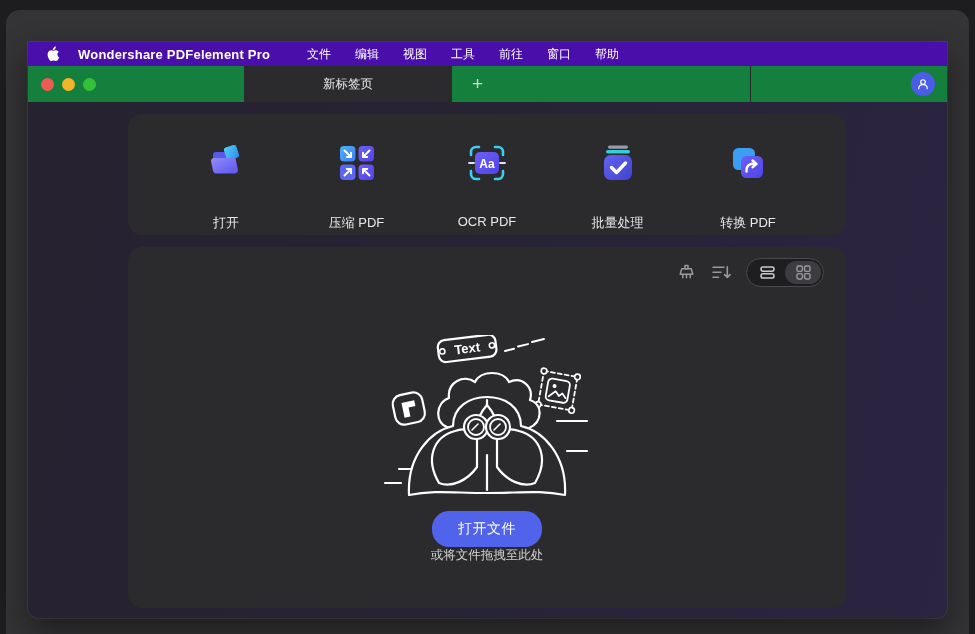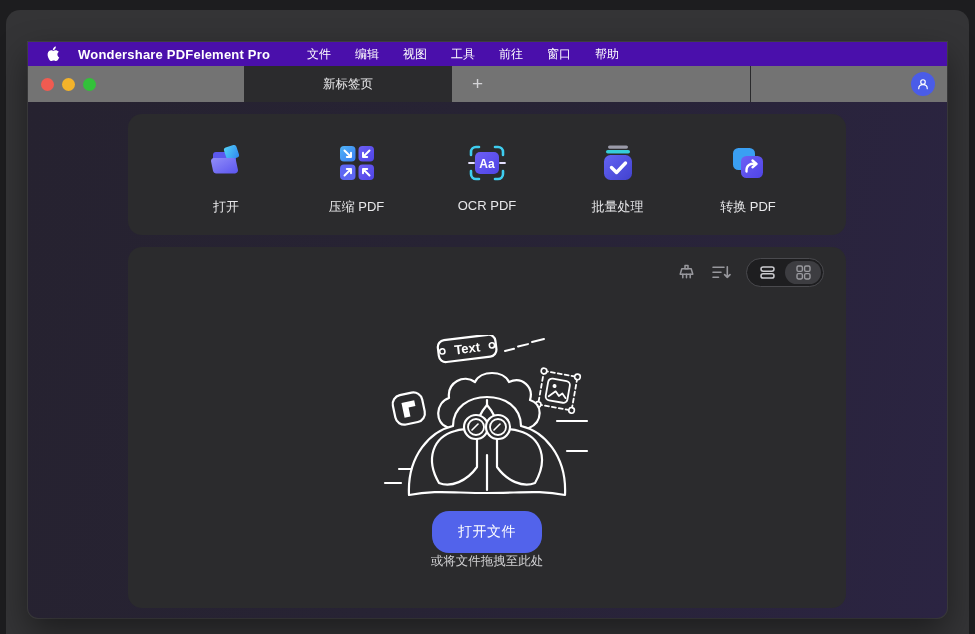--- a/index.html
+++ b/index.html
@@ -23,54 +23,54 @@
   
   .menubar {
     height:24px; background:#4a0fab; display:flex; align-items:center;
     padding:7px 18px; color:#fff;
   }
   .apple { width:15px; height:17px; display:flex; align-items:center; margin-right:17px; }
   .menubar .appname { font-size:13px; font-weight:bold; letter-spacing:.2px; }
   .menu-items { display:flex; margin-left:25px; }
   .menu-item { font-size:12px; padding:0 12px; cursor:default; }
   
-  .tabbar { height:36px; background:#737373; position:relative; display:flex; align-items:stretch; }
+  .tabbar { height:36px; background:#15803d; position:relative; display:flex; align-items:stretch; }
   .tab-left { width:216px; display:flex; align-items:center; padding-left:13px; gap:8px; }
   .tl { width:13px; height:13px; border-radius:50%; }
   .tab-active { width:208px; background:#2b2b2d; display:flex; align-items:center; justify-content:center; }
   .tab-active span { font-size:12.5px; color:#ececee; }
   .tab-plus { display:flex; align-items:center; margin-left:14px; font-size:19px; color:#d3d3d6; font-weight:300; padding:0 6px; }
   .tab-divider { position:absolute; left:722px; top:0; bottom:0; width:1px; background:#2a2a2c; }
   .avatar {
     position:absolute; right:12px; top:6px; width:24px; height:24px; border-radius:50%;
     background:#4a5ce8; display:flex; align-items:center; justify-content:center;
   }
   
   .content {
     height:516px; position:relative;
     background:linear-gradient(102deg,#262230 0%,#272334 45%,#2b2442 100%);
   }
   .panel { position:absolute; left:100px; width:718px; background:#2b2b2d; border-radius:14px; }
   .panel-top { top:12px; height:121px; display:flex; justify-content:space-between; padding:30px 52px 0 52px; }
-  .qa-item { display:flex; flex-direction:column; align-items:center; width:92px; cursor:pointer; }
+  .qa-item { display:flex; flex-direction:column; align-items:center; width:92px; cursor:pointer;gap:16px; }
   .qa-item .label { margin-top:16px; font-size:13px; color:#e8e8ea; white-space:nowrap; }
   .panel-main { top:145px; height:361px; }
   
   .panel-toolbar { position:absolute; top:11px; right:22px; display:flex; align-items:center; gap:15px; }
   .tool-btn { display:flex; align-items:center; justify-content:center; cursor:pointer; }
   .view-toggle {
     display:flex; align-items:center; height:29px; border:1px solid #4a4a4e;
     background:#1e1e20; border-radius:15px; padding:2px;
   }
   .seg { width:36px; height:23px; display:flex; align-items:center; justify-content:center; border-radius:12px; cursor:pointer; }
   .seg.selected { background:#3d3d41; }
   
   .empty-state { height:100%; display:flex; flex-direction:column; align-items:center; padding-top:88px; }
   .open-btn {
-    margin-top:8px; height:42px; padding:0 26px; border:none; border-radius:17px;
+    margin-top:8px; height:36px; padding:0 26px; border:none; border-radius:17px;
     background:#5263eb; color:#fff; font-size:14px; font-family:inherit; cursor:pointer;
     display:flex; align-items:center; letter-spacing:.5px;
   }
   .drop-hint { margin-top:0; font-size:12.5px; color:#d2d2d4; }
 </style>
 </head>
 <body>
 
 <div class="desktop"></div>
 

